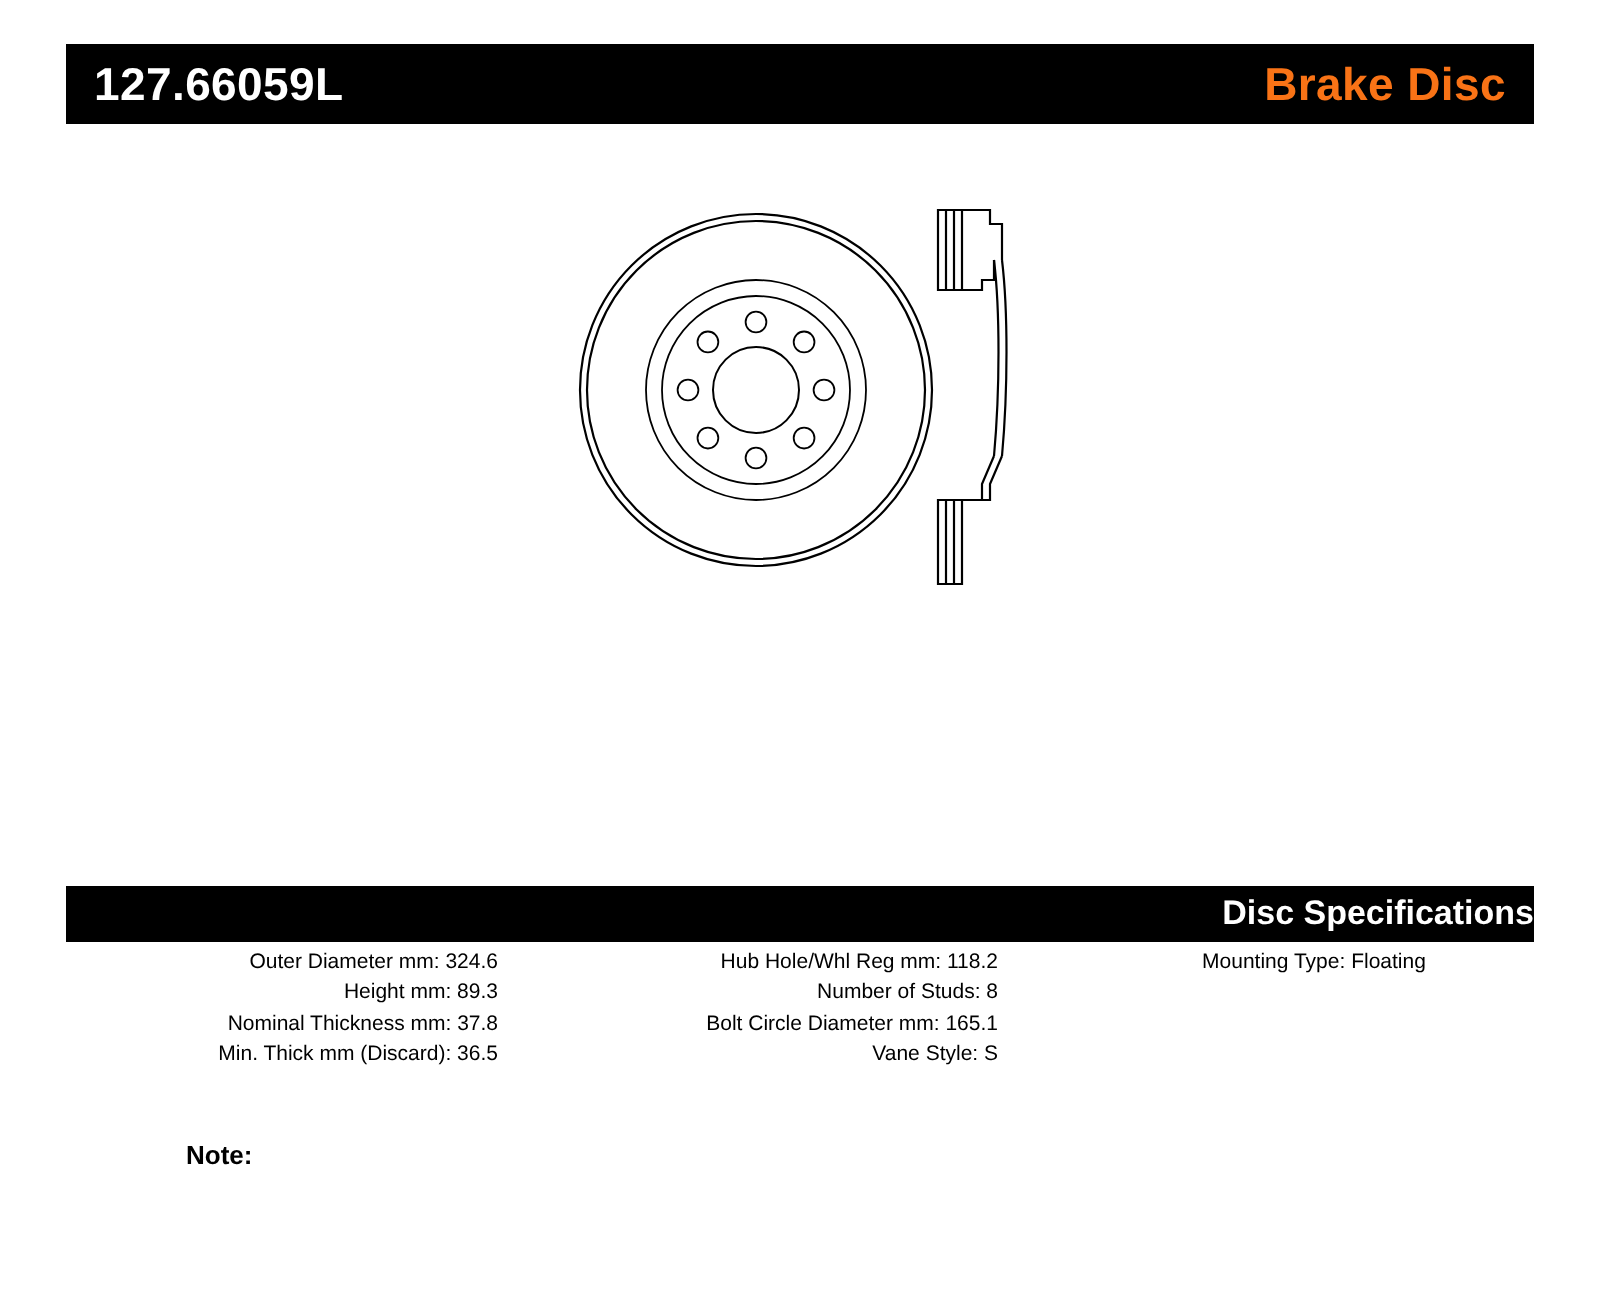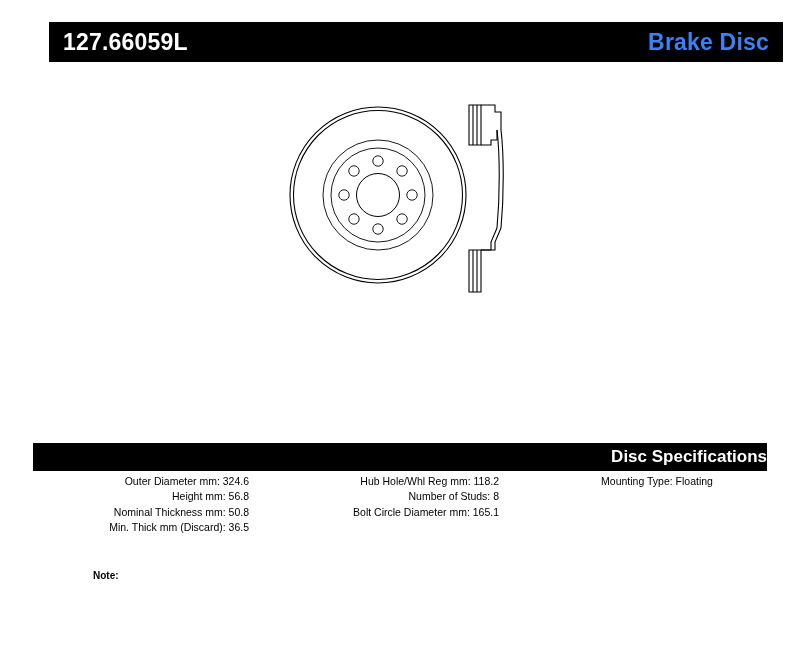--- a/index.html
+++ b/index.html
@@ -22,31 +22,30 @@
     left: 33px;
     top: 22px;
     width: 734px;
     height: 40px;
     background: #000000;
     display: flex;
     align-items: center;
     justify-content: space-between;
     box-sizing: border-box;
     padding: 0 14px;
-    margin-left: 16px;
   }
   .part-number {
     color: #ffffff;
     font-size: 23px;
     font-weight: bold;
     letter-spacing: 0.2px;
     line-height: 1;
   }
   .header-title {
-    color: #3b82f6;
+    color: #f97316;
     font-size: 23px;
     font-weight: bold;
     letter-spacing: 0.2px;
     line-height: 1;
   }
 
   
   .drawing-area {
     position: absolute;
     left: 33px;
@@ -116,21 +115,21 @@
   .spec-line {
     line-height: 15.4px;
     white-space: nowrap;
   }
 
   .note-row {
     position: absolute;
     left: 33px;
     top: 570px;
     width: 734px;
-    font-size: 10px;
+    font-size: 13px;
     font-weight: bold;
   }
   .note-label {
     margin-left: 60px;
   }
 </style>
 </head>
 <body>
 
 <div class="header-bar">
@@ -185,28 +184,29 @@
 </div>
 
 <div class="specs-bar">
   <span class="specs-bar-title">Disc Specifications</span>
 </div>
 
 <div class="specs-body">
   <div class="specs-cols">
     <div class="col-left">
       <div class="spec-line">Outer Diameter mm: 324.6</div>
-      <div class="spec-line">Height mm: 56.8</div>
-      <div class="spec-line">Nominal Thickness mm: 50.8</div>
+      <div class="spec-line">Height mm: 89.3</div>
+      <div class="spec-line">Nominal Thickness mm: 37.8</div>
       <div class="spec-line">Min. Thick mm (Discard): 36.5</div>
     </div>
     <div class="col-mid">
       <div class="spec-line">Hub Hole/Whl Reg mm: 118.2</div>
       <div class="spec-line">Number of Studs: 8</div>
       <div class="spec-line">Bolt Circle Diameter mm: 165.1</div>
+      <div class="spec-line">Vane Style: S</div>
     </div>
     <div class="col-right">
       <div class="spec-line">Mounting Type: Floating</div>
     </div>
   </div>
 </div>
 
 <div class="note-row">
   <span class="note-label">Note:</span>
   <span class="note-value"></span>

